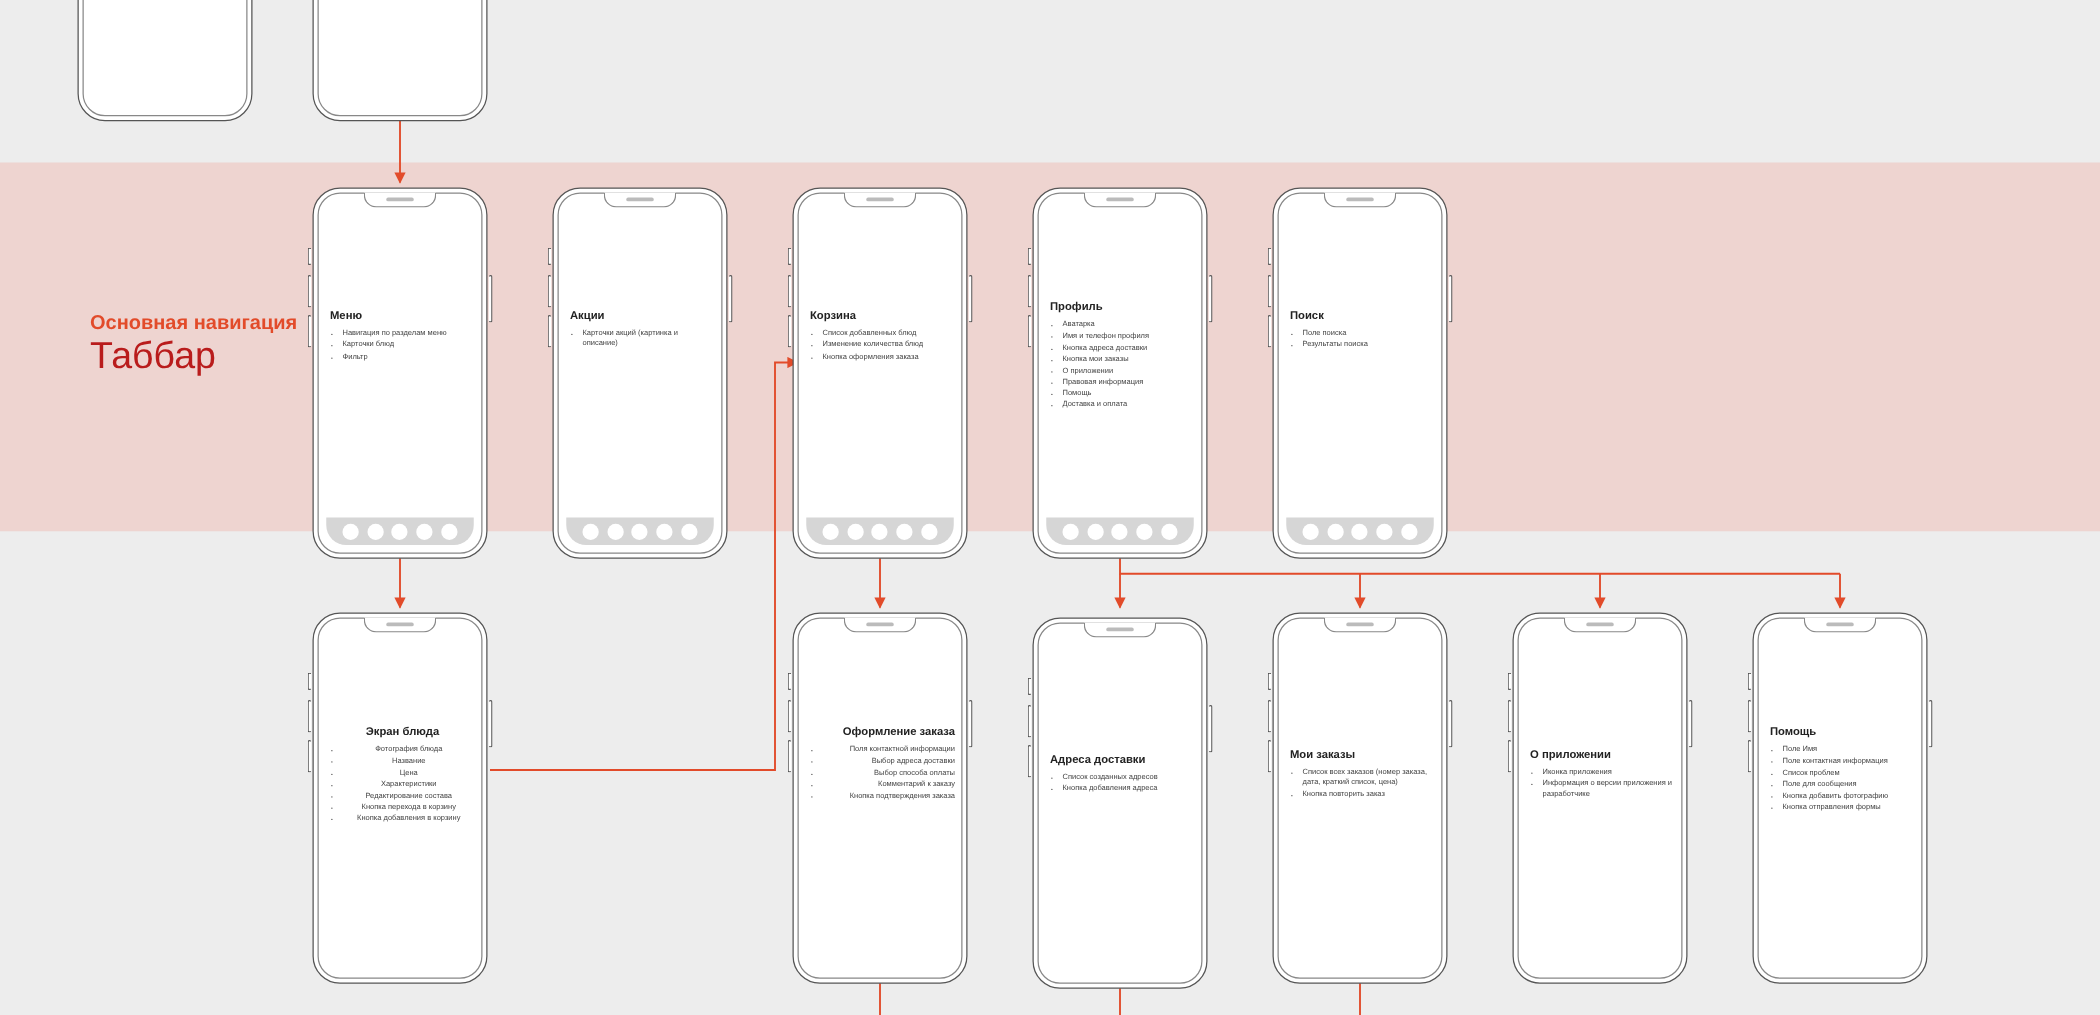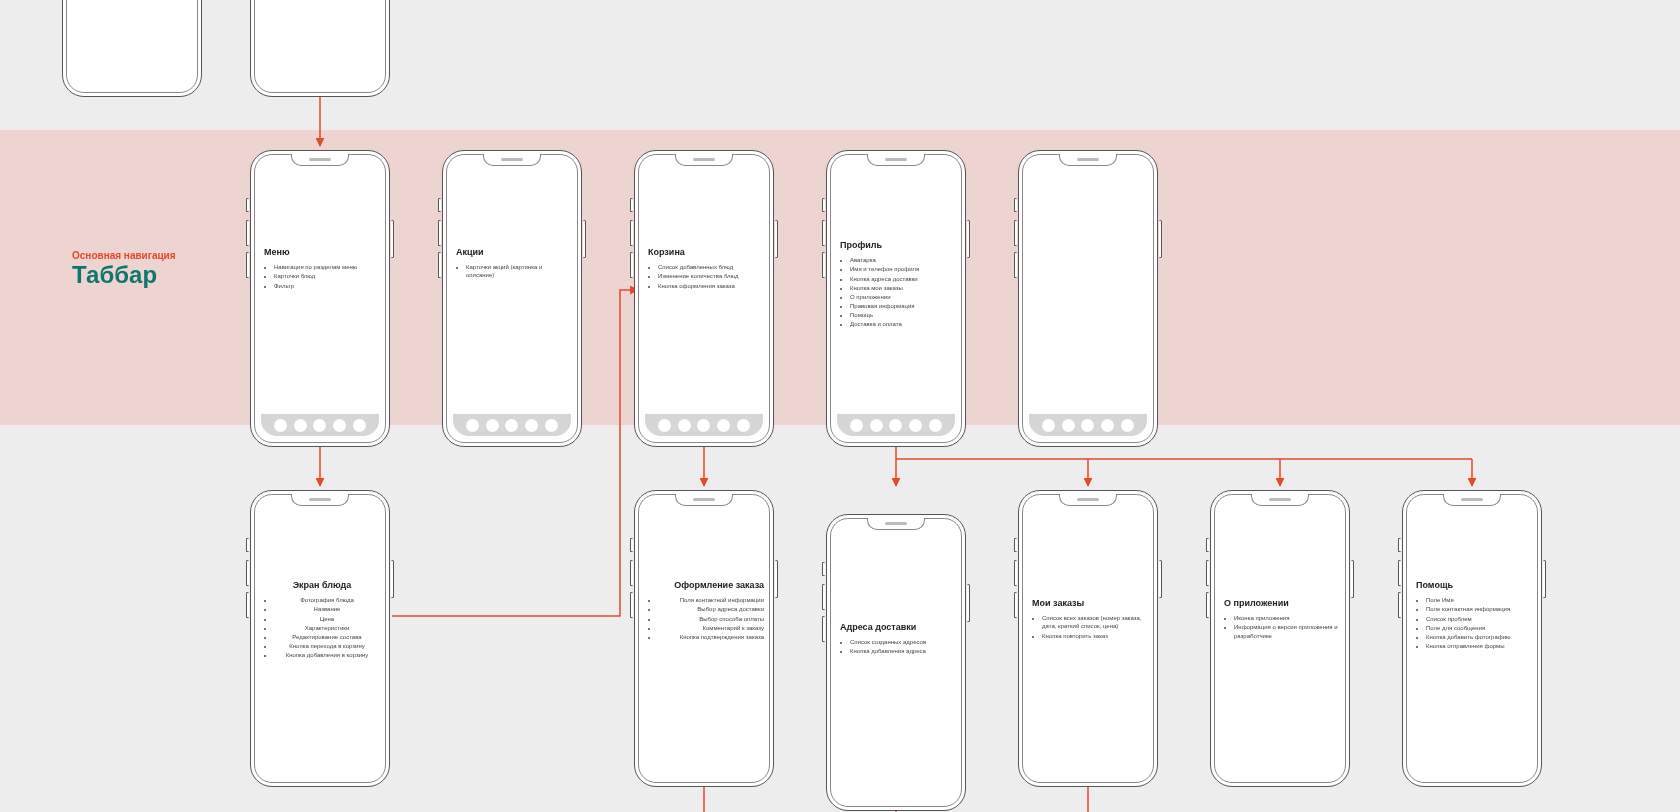--- a/index.html
+++ b/index.html
@@ -23,28 +23,28 @@
   }
 
   .section-label {
     position: absolute;
     left: 72px;
     top: 250px;
     z-index: 2;
   }
   .section-label .sub {
     color: #e24b2a;
-    font-size: 10px;
+    font-size: 16px;
     font-weight: 600;
     margin-bottom: 2px;
   }
   .section-label .main {
-    color: #0f766e;
-    font-size: 24px;
-    font-weight: 700;
+    color: #b91c1c;
+    font-size: 30px;
+    font-weight: 400;
     line-height: 1;
   }
 
   .phone {
     position: absolute;
     width: 140px;
     height: 297px;
     z-index: 2;
   }
   .phone .outer {
@@ -314,20 +314,27 @@
         <div class="dot"></div>
         <div class="dot"></div>
         <div class="dot"></div>
     </div>
   </div>
     <div class="notch"></div>
   <div class="side-btn pwr"></div>
     <div class="side-btn v1"></div>
     <div class="side-btn v2"></div>
     <div class="side-btn v3"></div>
+  <div class="content">
+    <div class="title">Поиск</div>
+    <ul>
+        <li>Поле поиска</li>
+        <li>Результаты поиска</li>
+      </ul>
+  </div>
 </div>
 
 <div class="phone top-title" style="left:250px; top:490px;text-align:center;">
   <div class="outer"></div>
     <div class="inner"></div>
     <div class="notch"></div>
   <div class="side-btn pwr"></div>
     <div class="side-btn v1"></div>
     <div class="side-btn v2"></div>
     <div class="side-btn v3"></div>
@@ -358,21 +365,21 @@
     <ul>
         <li>Поля контактной информации</li>
         <li>Выбор адреса доставки</li>
         <li>Выбор способа оплаты</li>
         <li>Комментарий к заказу</li>
         <li>Кнопка подтверждения заказа</li>
       </ul>
   </div>
 </div>
 
-<div class="phone compact" style="left:826px; top:514px;">
+<div class="phone compact" style="left:826px; top:494px;">
   <div class="outer"></div>
     <div class="inner"></div>
     <div class="notch"></div>
   <div class="side-btn pwr"></div>
     <div class="side-btn v1"></div>
     <div class="side-btn v2"></div>
     <div class="side-btn v3"></div>
   <div class="content">
     <div class="title">Адреса доставки</div>
     <ul>

